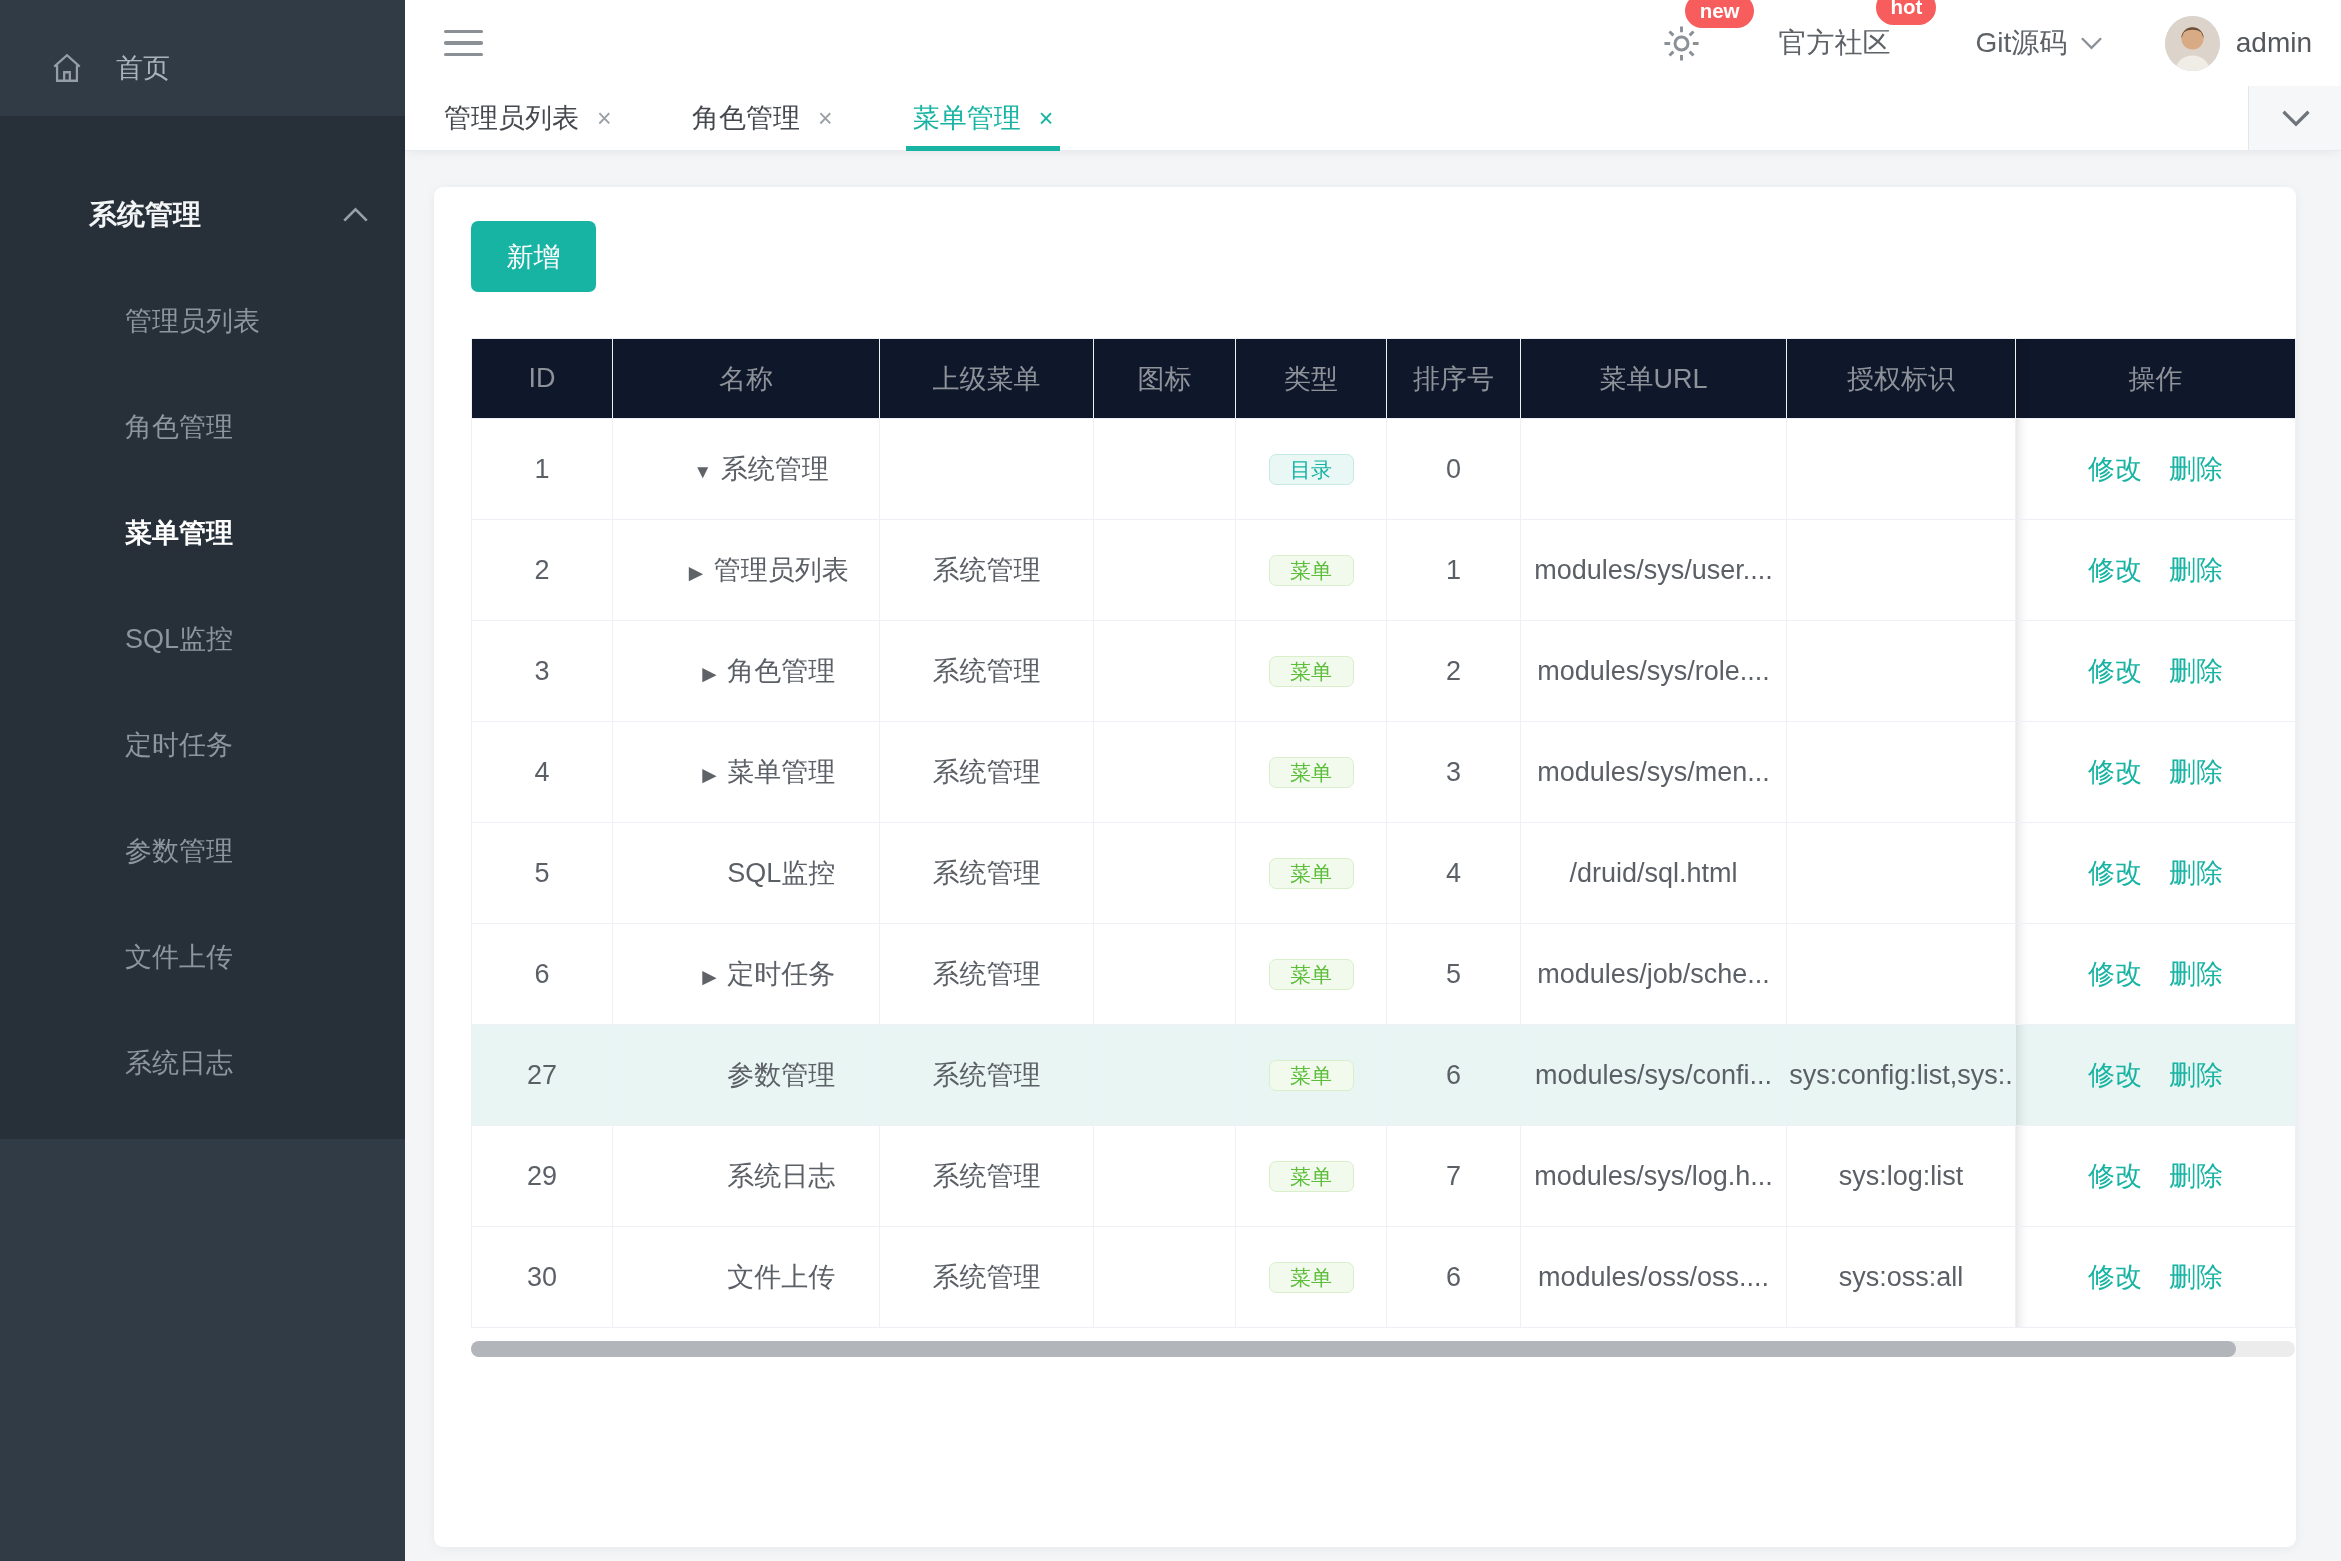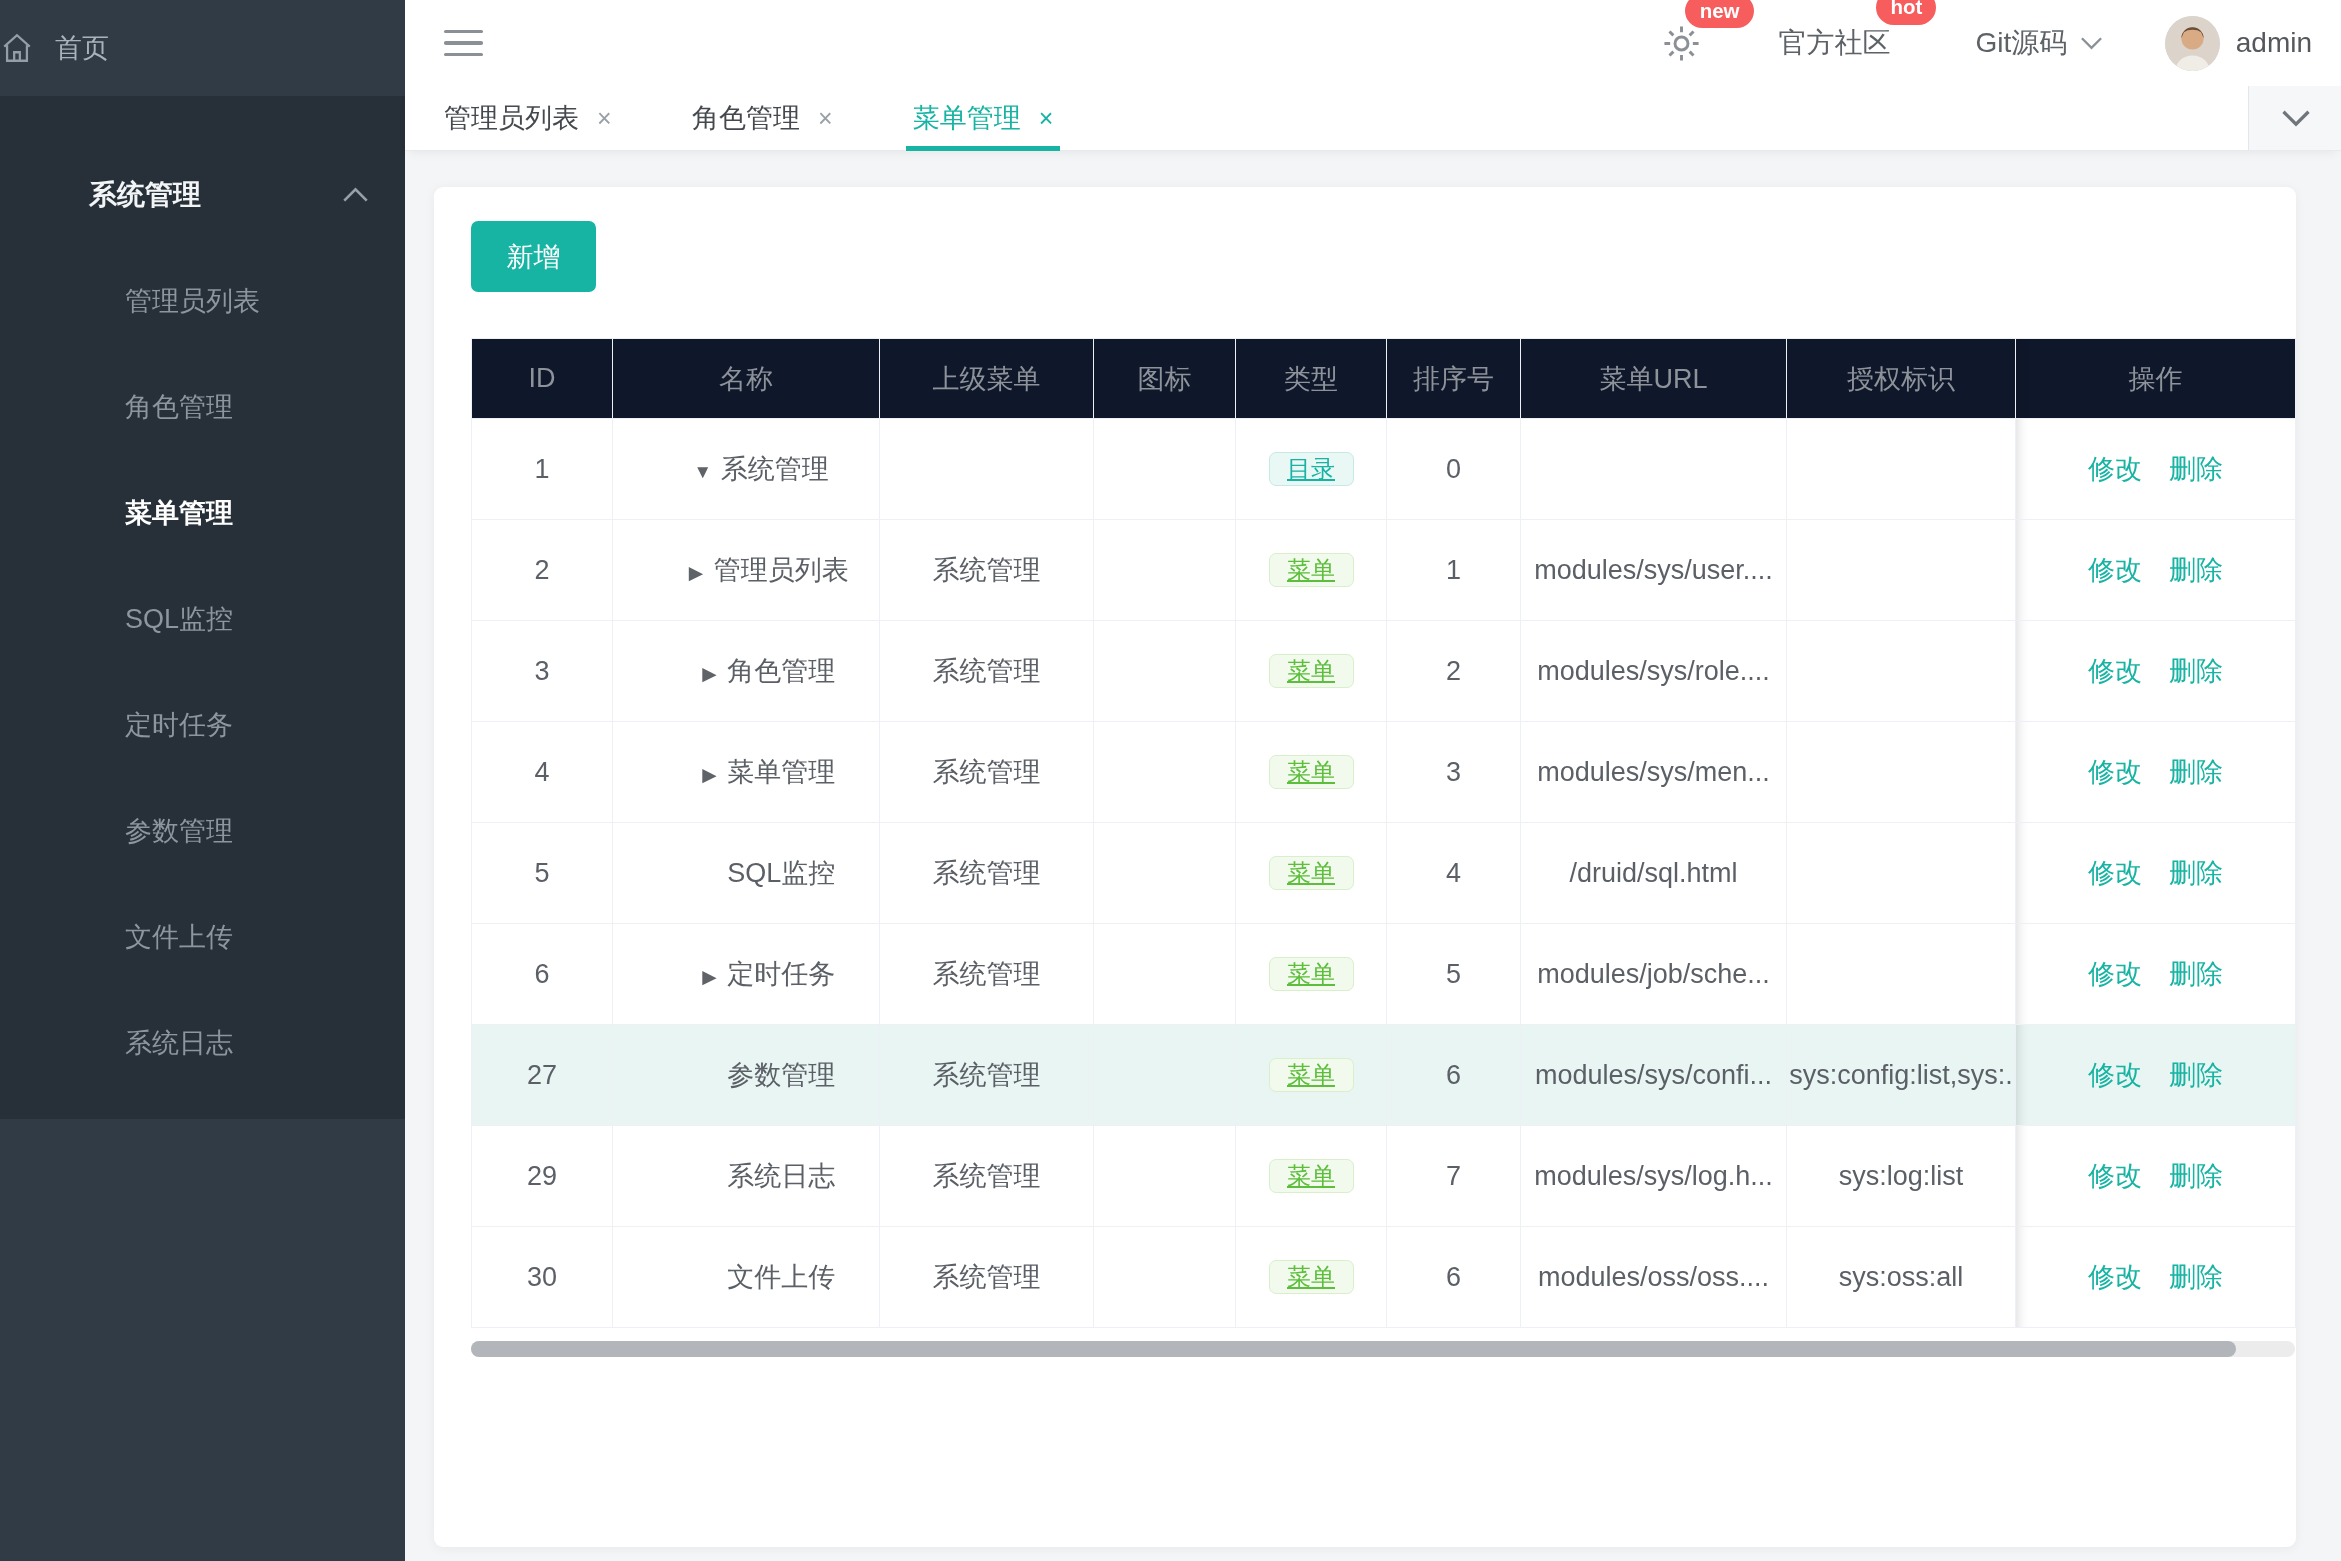--- a/index.html
+++ b/index.html
@@ -4,22 +4,22 @@
 <style>
   * { margin:0; padding:0; box-sizing:border-box; }
   html,body { width:2342px; height:1562px; }
   body { font-family:"Liberation Sans","DejaVu Sans",sans-serif; background:#f4f5f7; overflow:hidden; }
   .page { width:2342px; height:1562px; display:flex; }
 
   
   .sidebar { width:405px; flex-shrink:0; background:#303b46; display:flex; flex-direction:column; }
   .logo { height:86px; background:#17b3a3; color:#ffffff; font-size:36px; font-weight:bold;
           display:flex; align-items:center; justify-content:center; letter-spacing:1.8px; }
-  .nav-home { height:96px; display:flex; align-items:center; gap:21px;
-              color:#aab2ba; font-size:27px; cursor:pointer; }
+  .nav-home { height:96px; display:flex; align-items:center; padding-left:50px; gap:32px;
+              color:#aab2ba; font-size:27px; cursor:pointer;margin-top:20px; }
   .nav-home svg { width:34px; height:34px; stroke:#959da6; fill:none; stroke-width:1.6; }
   .submenu-block { background:#272f38; padding-top:45px; padding-bottom:23px; }
   .submenu-title { height:107px; display:flex; align-items:center; padding:0 36px 0 89px;
                    color:#f2f4f6; font-size:28px; font-weight:600; cursor:pointer; }
   .submenu-title .grow { flex:1; }
   .submenu-title svg { width:27px; height:16px; stroke:#97a0a9; fill:none; stroke-width:2.4; }
   .submenu-item { height:106px; display:flex; align-items:center; padding-left:125px;
                   color:#8d959e; font-size:27px; cursor:pointer; }
   .submenu-item.active { color:#ffffff; font-weight:bold; }
 
@@ -72,22 +72,22 @@
   table.grid { border-collapse:collapse; table-layout:fixed; width:1824px; margin-top:46px; }
   table.grid th, table.grid td { border:0.9px solid #edf0f4; text-align:center; font-size:27px;
                                  overflow:hidden; white-space:nowrap; }
   table.grid th { height:80px; color:#8e939a; font-weight:normal; background:#0f172a;margin-top:8px; }
   table.grid td { height:101px; color:#5b5f66; background:#ffffff; }
   tr.highlight td { background:#e8f5f2; }
   td.name { text-align:left; padding-left:27px; }
   td.name.lvl1 { padding-left:40px; }
   .tri { display:inline-block; width:25px; margin-right:5.3px; font-size:18.7px; color:#5f6368;
          cursor:pointer; }
-  .tag { display:inline-block; min-width:85px; padding:4px 16px; font-size:24px; line-height:1;
-         border-radius:7.1px;text-decoration:underline; }
+  .tag { display:inline-block; min-width:85px; padding:4px 16px; font-size:21px; line-height:1;
+         border-radius:7.1px; }
   .tag-dir  { color:#17b3a3; background:#e9f7f5; border:0.9px solid #c6e9e4; }
   .tag-menu { color:#5cbe3b; background:#f2faed; border:0.9px solid #d8efca; }
   .op-link { color:#17b3a3; text-decoration:none; margin:0 13.4px; cursor:pointer; }
   th.ops, td.ops { box-shadow:inset 12.5px 0 12.5px -12.5px rgba(0,0,0,.18); }
 
   .hscroll { width:1824px; height:16px; background:#ececec; border-radius:8px; margin-top:13.4px;
              position:relative; }
   .hscroll .thumb { position:absolute; left:0; top:0; height:16px; width:1765px;
                     background:#b2b5b9; border-radius:8px; cursor:pointer; }
 </style>

